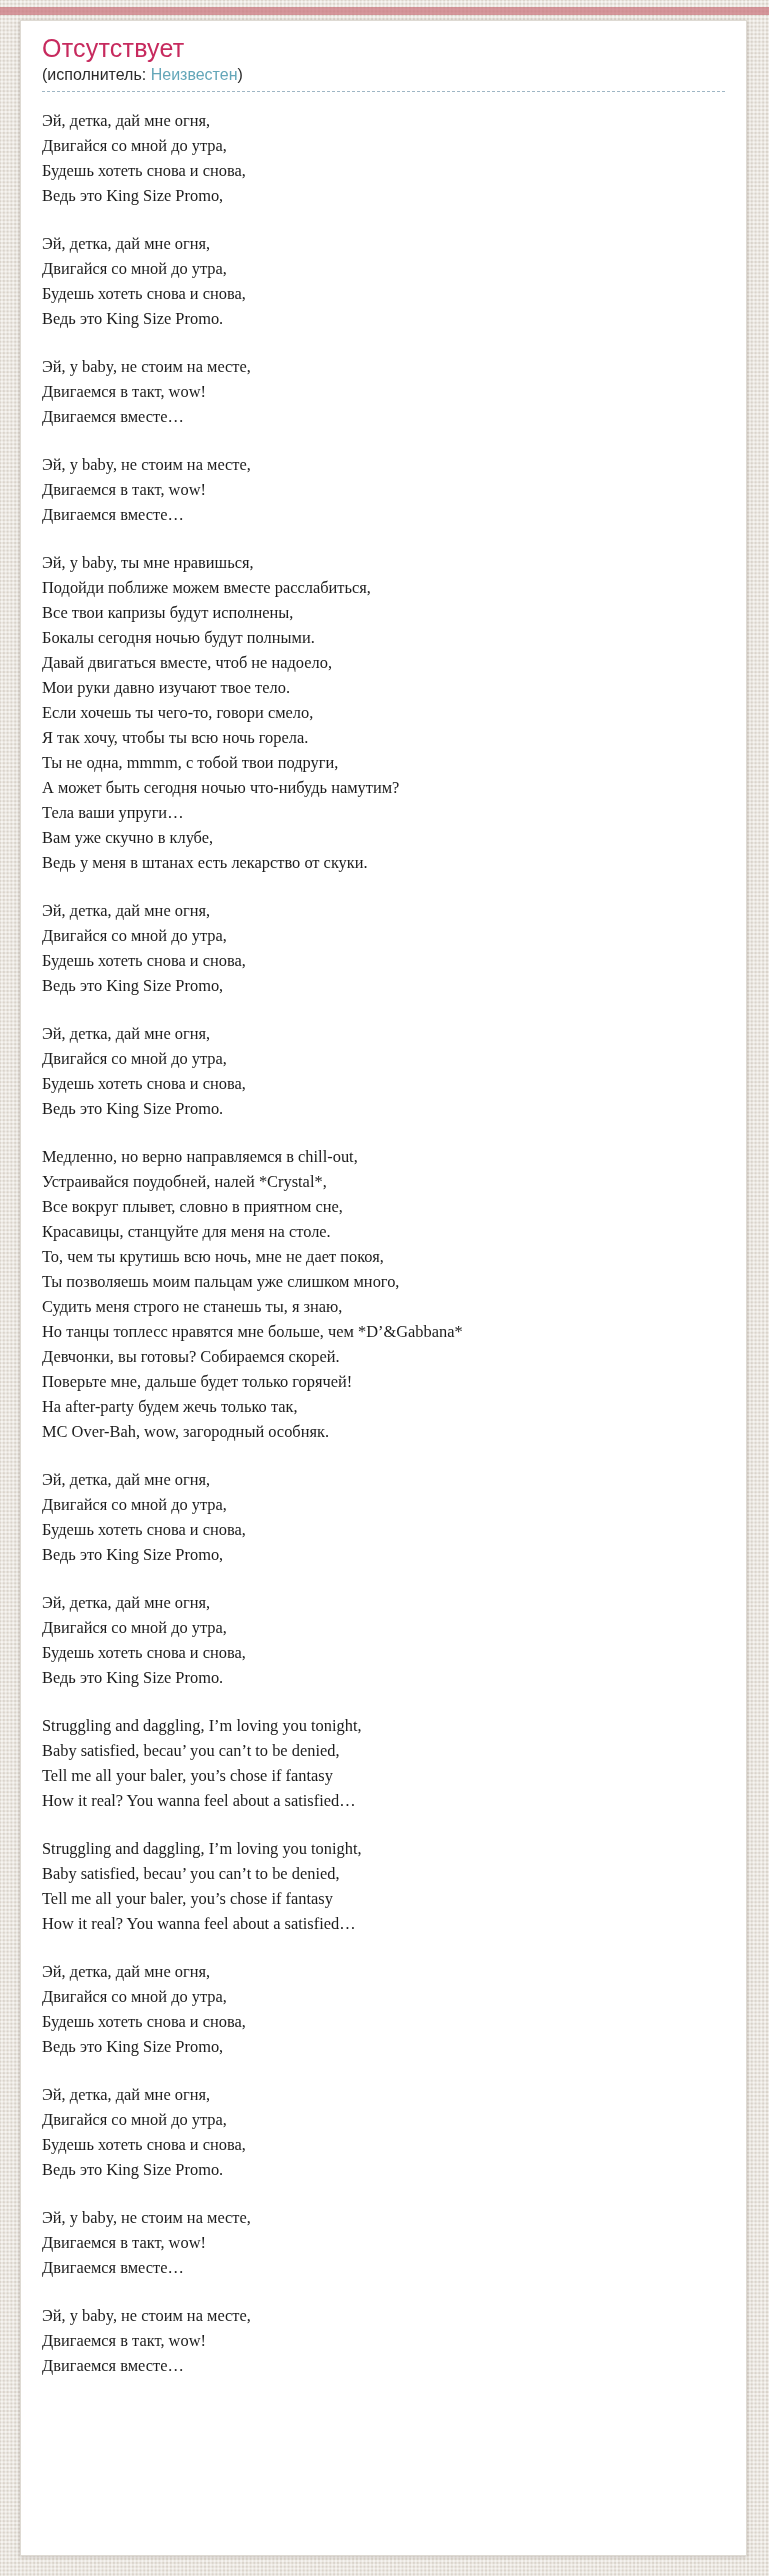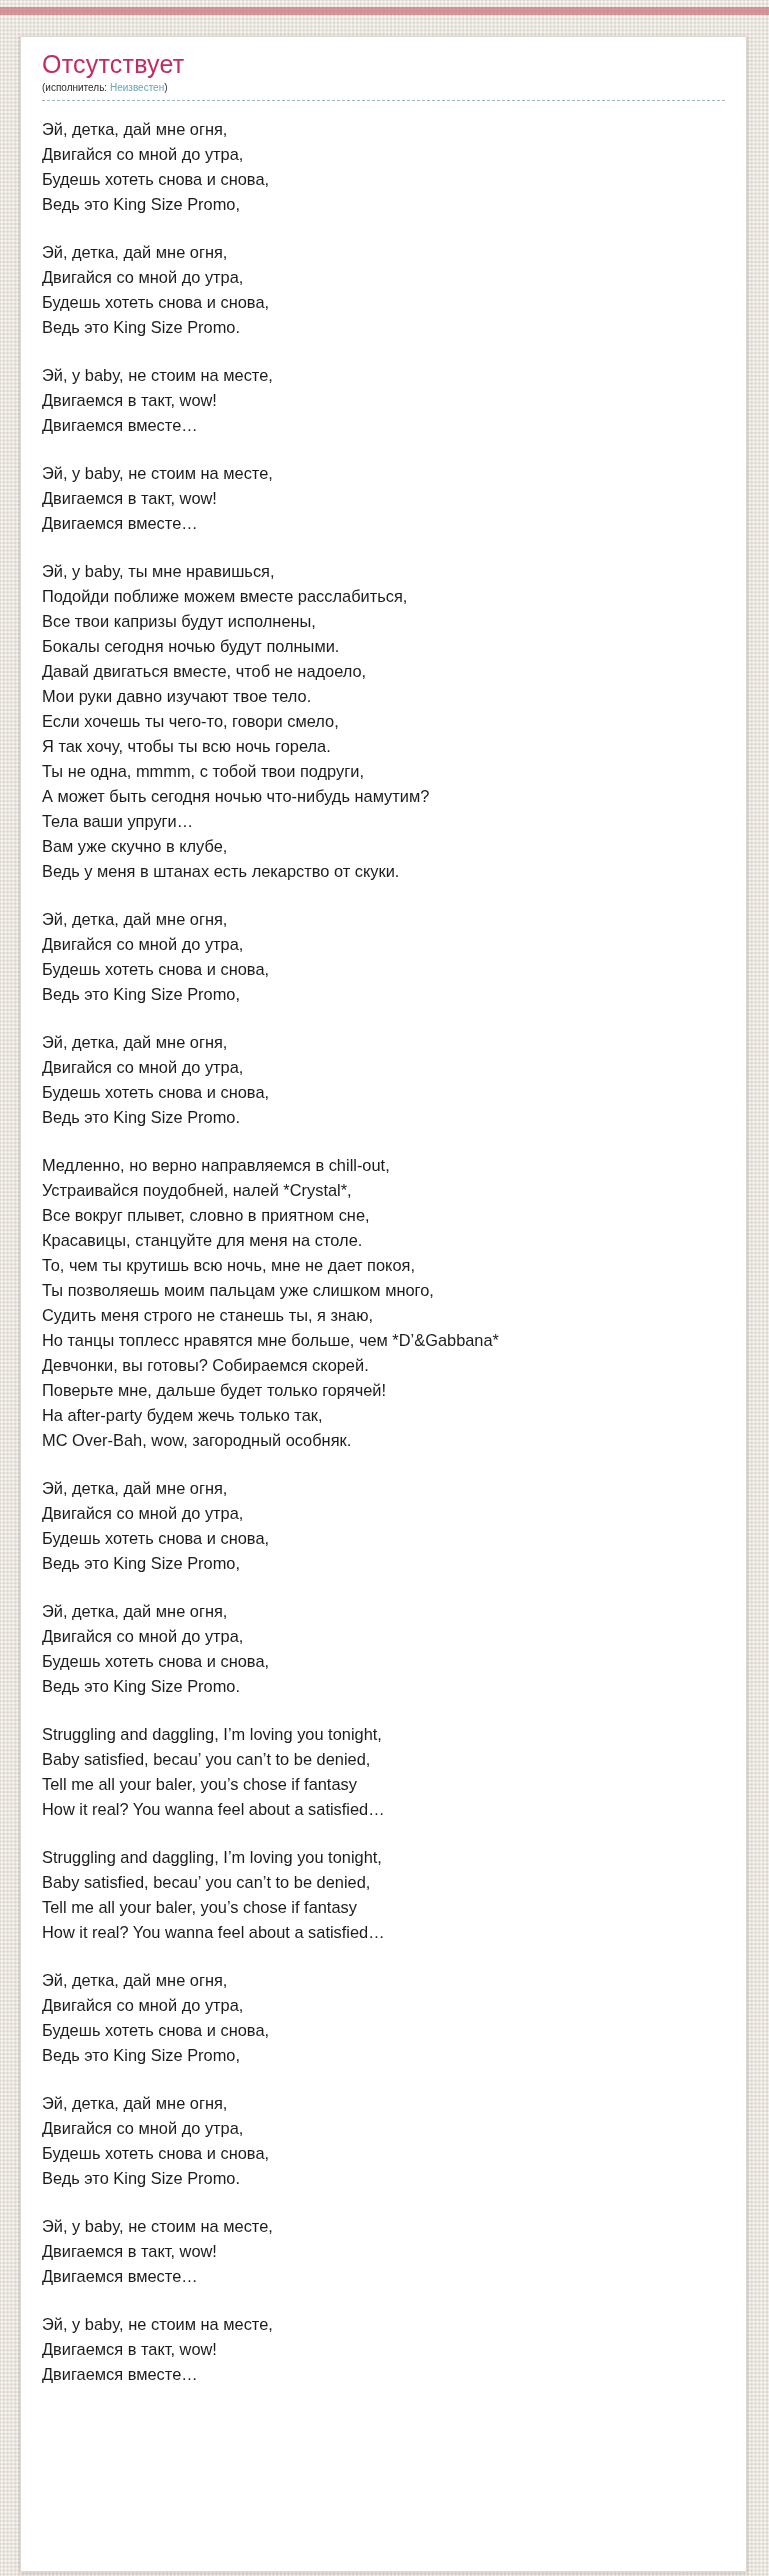--- a/index.html
+++ b/index.html
@@ -18,58 +18,58 @@
   }
   .top-band {
     position: absolute;
     top: 6.7px; left: 0;
     width: 100%; height: 8.7px;
     background: var(--band, #c9737b);
     opacity: .72;
   }
   .card {
     position: absolute;
-    left: 20px; top: 36px;
+    left: 20px; top: 20px;
     width: 727px; height: 2536px;
     box-sizing: border-box;
     background: var(--card, #ffffff);
     border: 1px solid #dedad3;
     box-shadow: 0 1px 3.8px rgba(120,110,100,.35);
     padding: 12.5px 21px 29px 21px;
     overflow: hidden;
   }
   h1.title {
     margin: 0;
     font-size: 25px;
     font-weight: 400;
     color: var(--title, #c72a5e);
     letter-spacing: 0.2px;
   }
   .artist {
     margin: 3.8px 0 0 0;
-    font-size: 10px;
+    font-size: 16px;
     color: #2b2b2b;
   }
   .artist a {
     color: var(--link, #64a7b9);
     text-decoration: none;
     cursor: pointer;
   }
   .separator {
     margin-top: 6.7px;
     border-top: 1px dashed var(--sep, #9fb6c4);
     height: 0;
   }
   .lyrics {
     margin-top: 16.4px;
     font-size: 16.4px;
     line-height: 25px;
     color: var(--text, #1c1c1c);
   }
-  .lyrics p { margin: 0 0 23px 0; }
+  .lyrics p { margin: 0 0 23px 0; font-family: Liberation Serif, serif; }
   .lyrics p:last-child { margin-bottom: 0; }
 </style>
 </head>
 <body>
 
 <div class="top-band"></div>
 
 <div class="card">
   <h1 class="title">Отсутствует</h1>
   <div class="artist"><span>(исполнитель:</span>&nbsp;<a href="#">Неизвестен</a><span>)</span></div>

